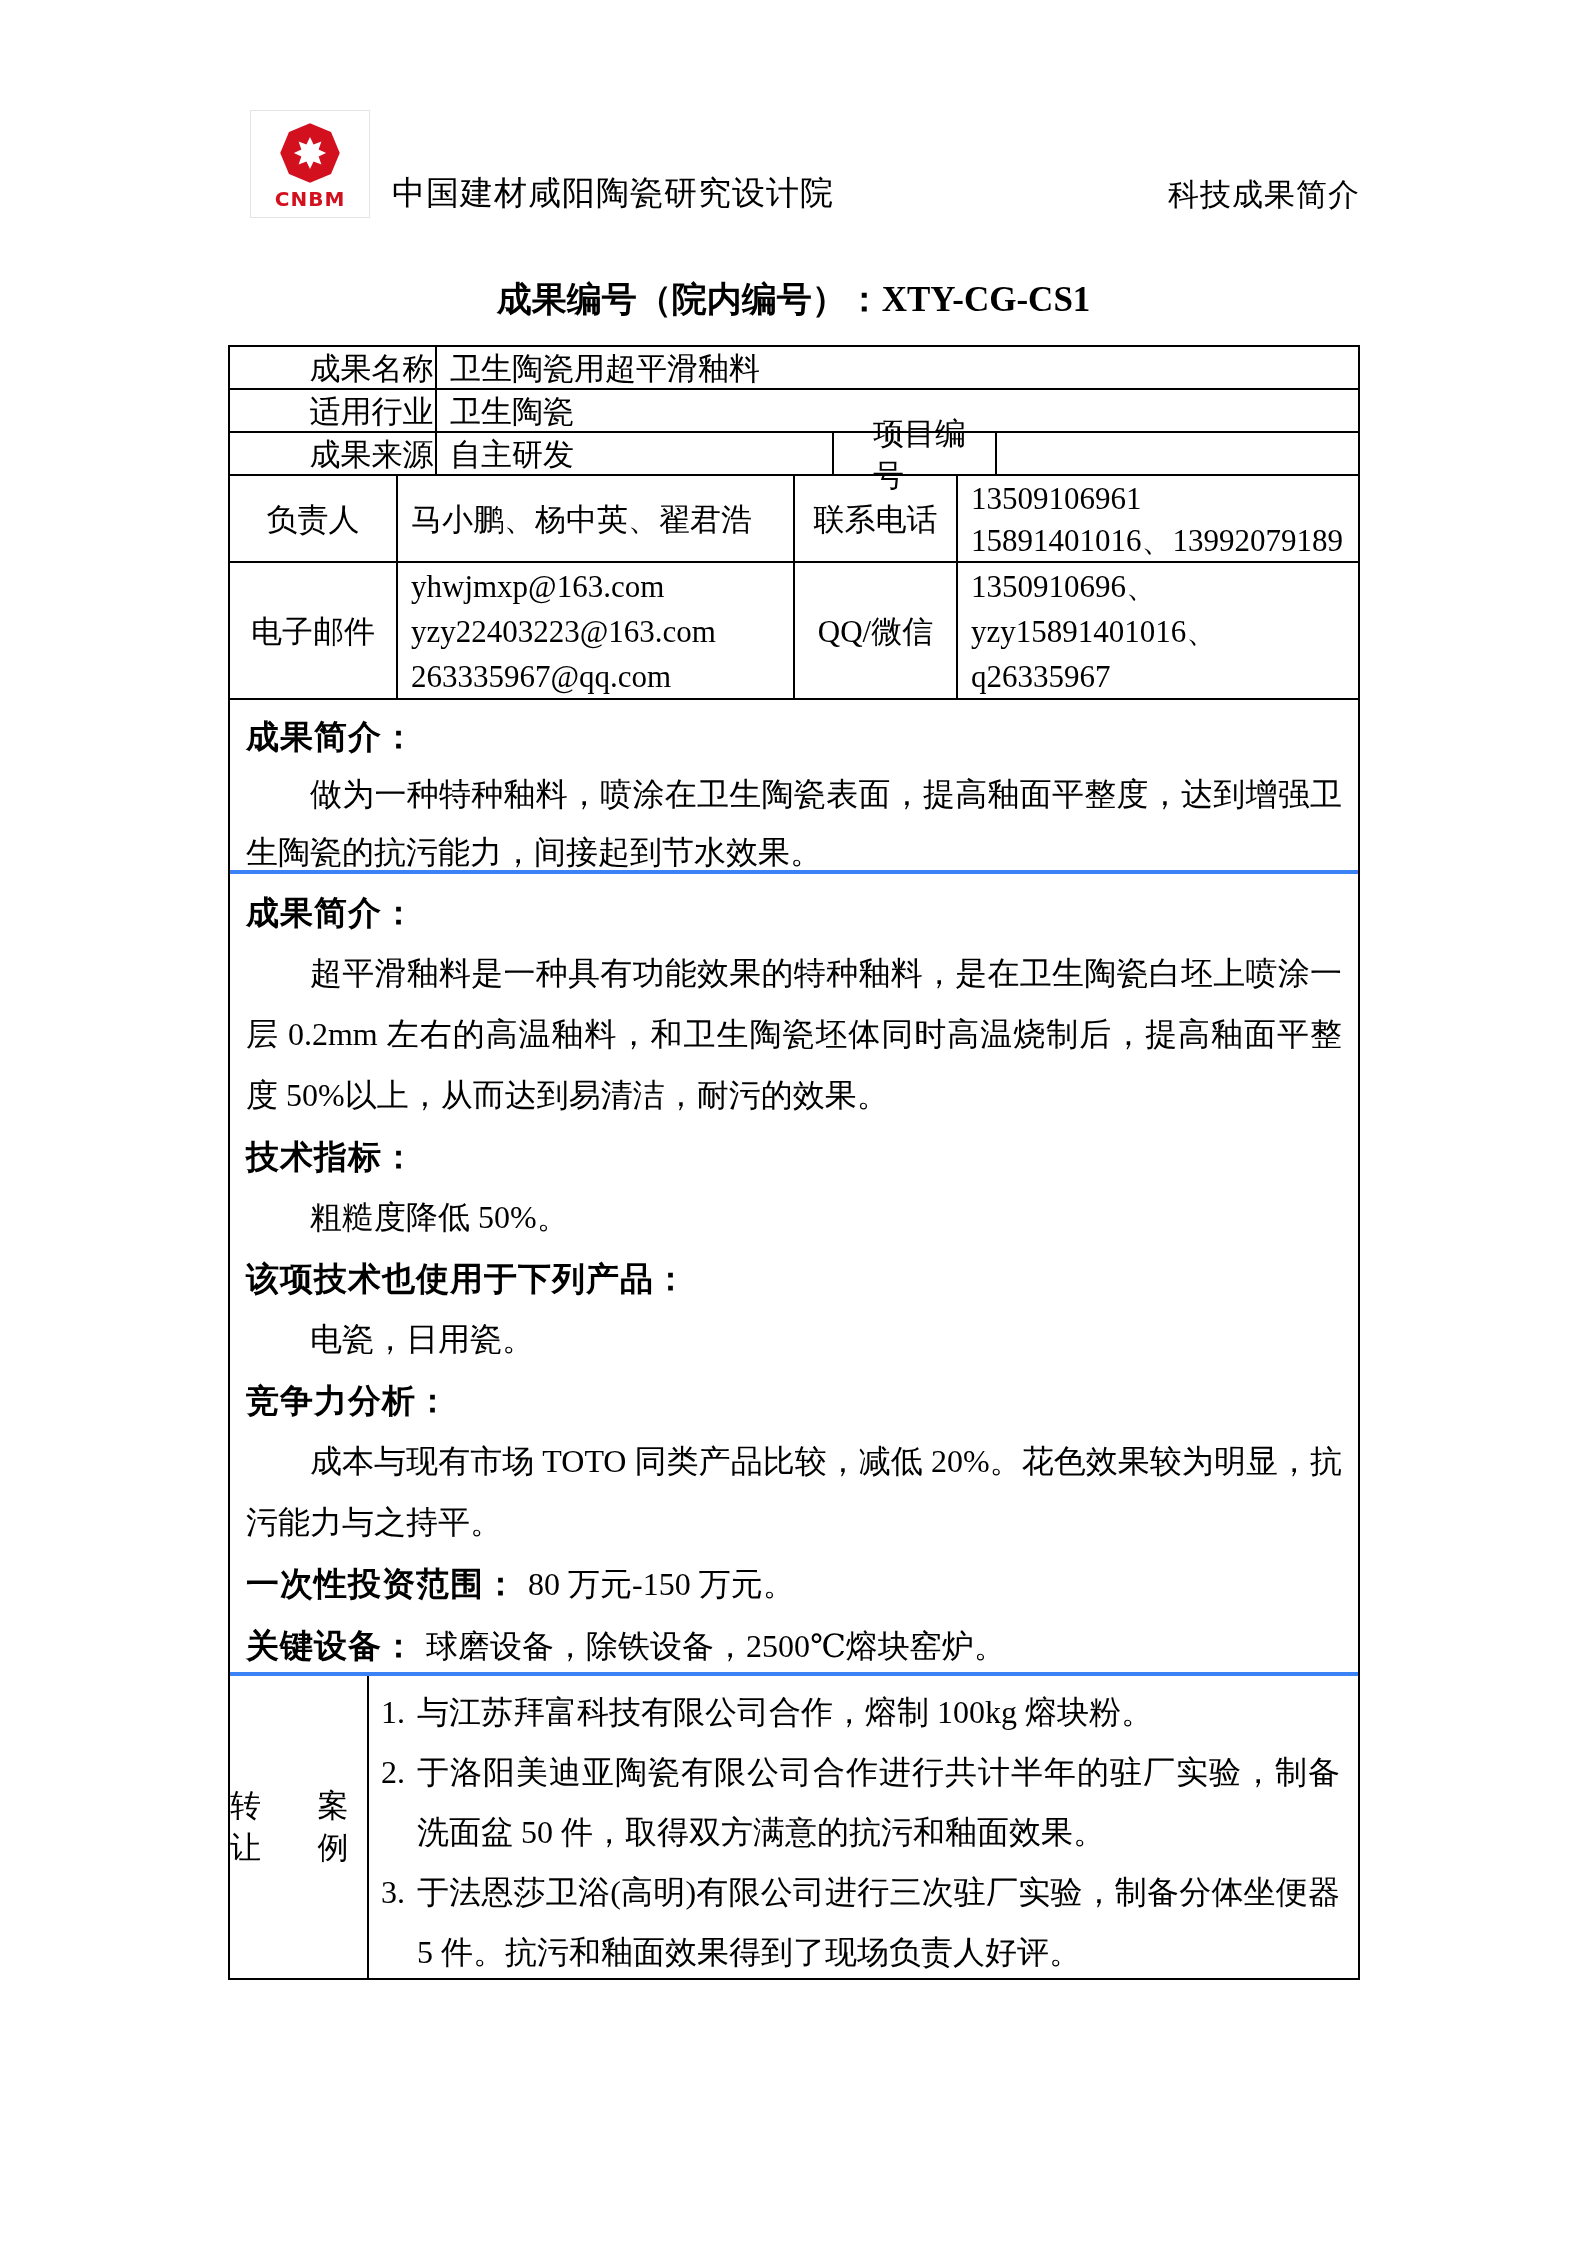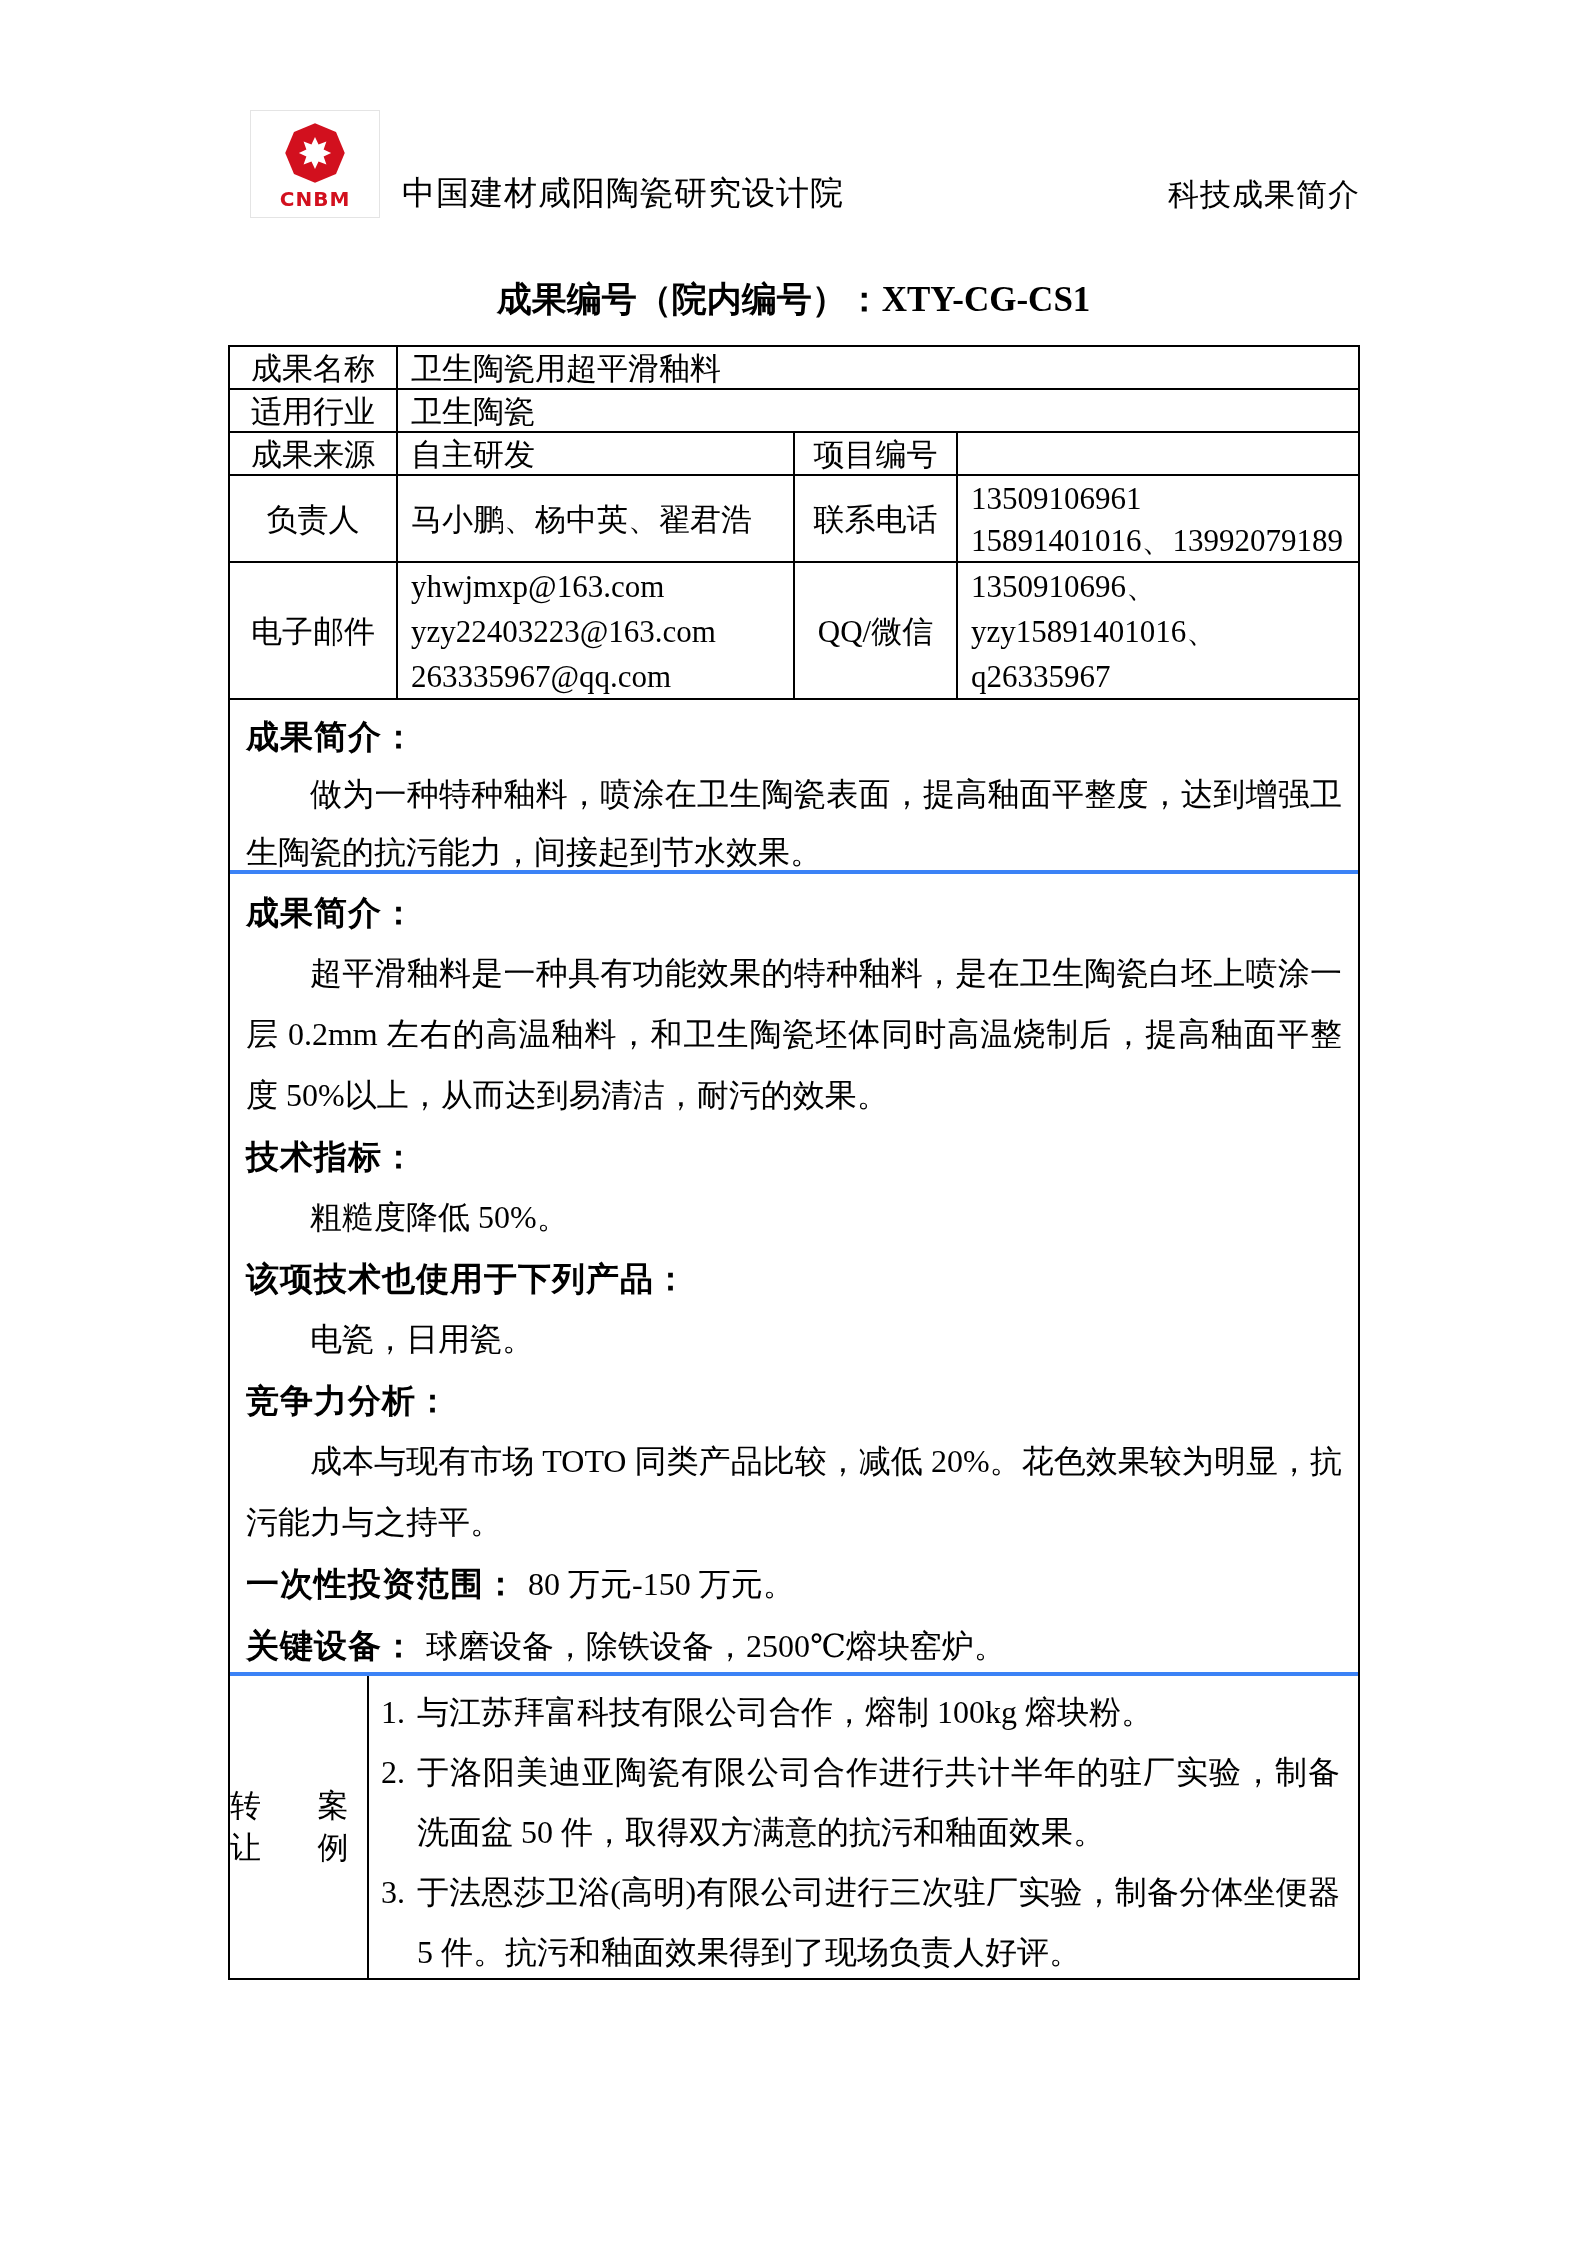--- a/index.html
+++ b/index.html
@@ -12,21 +12,21 @@
     color:#000;
     overflow:hidden;
   }
 
   
   .header {
     position:absolute; left:250px; top:110px; width:1110px;
     display:flex; align-items:flex-end;
   }
   .logo-box {
-    width:130px; height:108px;
+    width:120px; height:108px;
     border:1px solid #e4e4e4;
     display:flex; flex-direction:column; align-items:center;
     padding-top:11px;
     background:#fff;
   }
   .logo-mark { width:62px; height:62px; }
   .logo-text {
     font-family:"DejaVu Sans","Liberation Sans",sans-serif;
     font-weight:bold; font-size:20px; letter-spacing:1px;
     margin-top:3px;
@@ -56,21 +56,21 @@
     font-size:31px;
   }
   .t-row { display:flex; border-bottom:2px solid #000; }
   .t-row:last-child { border-bottom:none; }
   .cell { border-right:2px solid #000; }
   .cell:last-child { border-right:none; }
   .c1 { width:168px; flex:0 0 168px; }
   .c2 { width:397px; flex:0 0 397px; }
   .c3 { width:163px; flex:0 0 163px; }
   .c4 { flex:1 1 auto; }
-  .h43 { height:43px; }
+  .h43 { height:43px;padding-left:39px; }
   .h87 { height:87px; }
   .h137 { height:137px; }
   .label-cell { display:flex; align-items:center; justify-content:center; }
   .value-cell { display:flex; align-items:center; padding-left:13px; }
   .value-cell.multi {
     flex-direction:column; justify-content:center; align-items:flex-start;
   }
   .line42 { line-height:42px; }
   .line45 { line-height:45px; }
 

